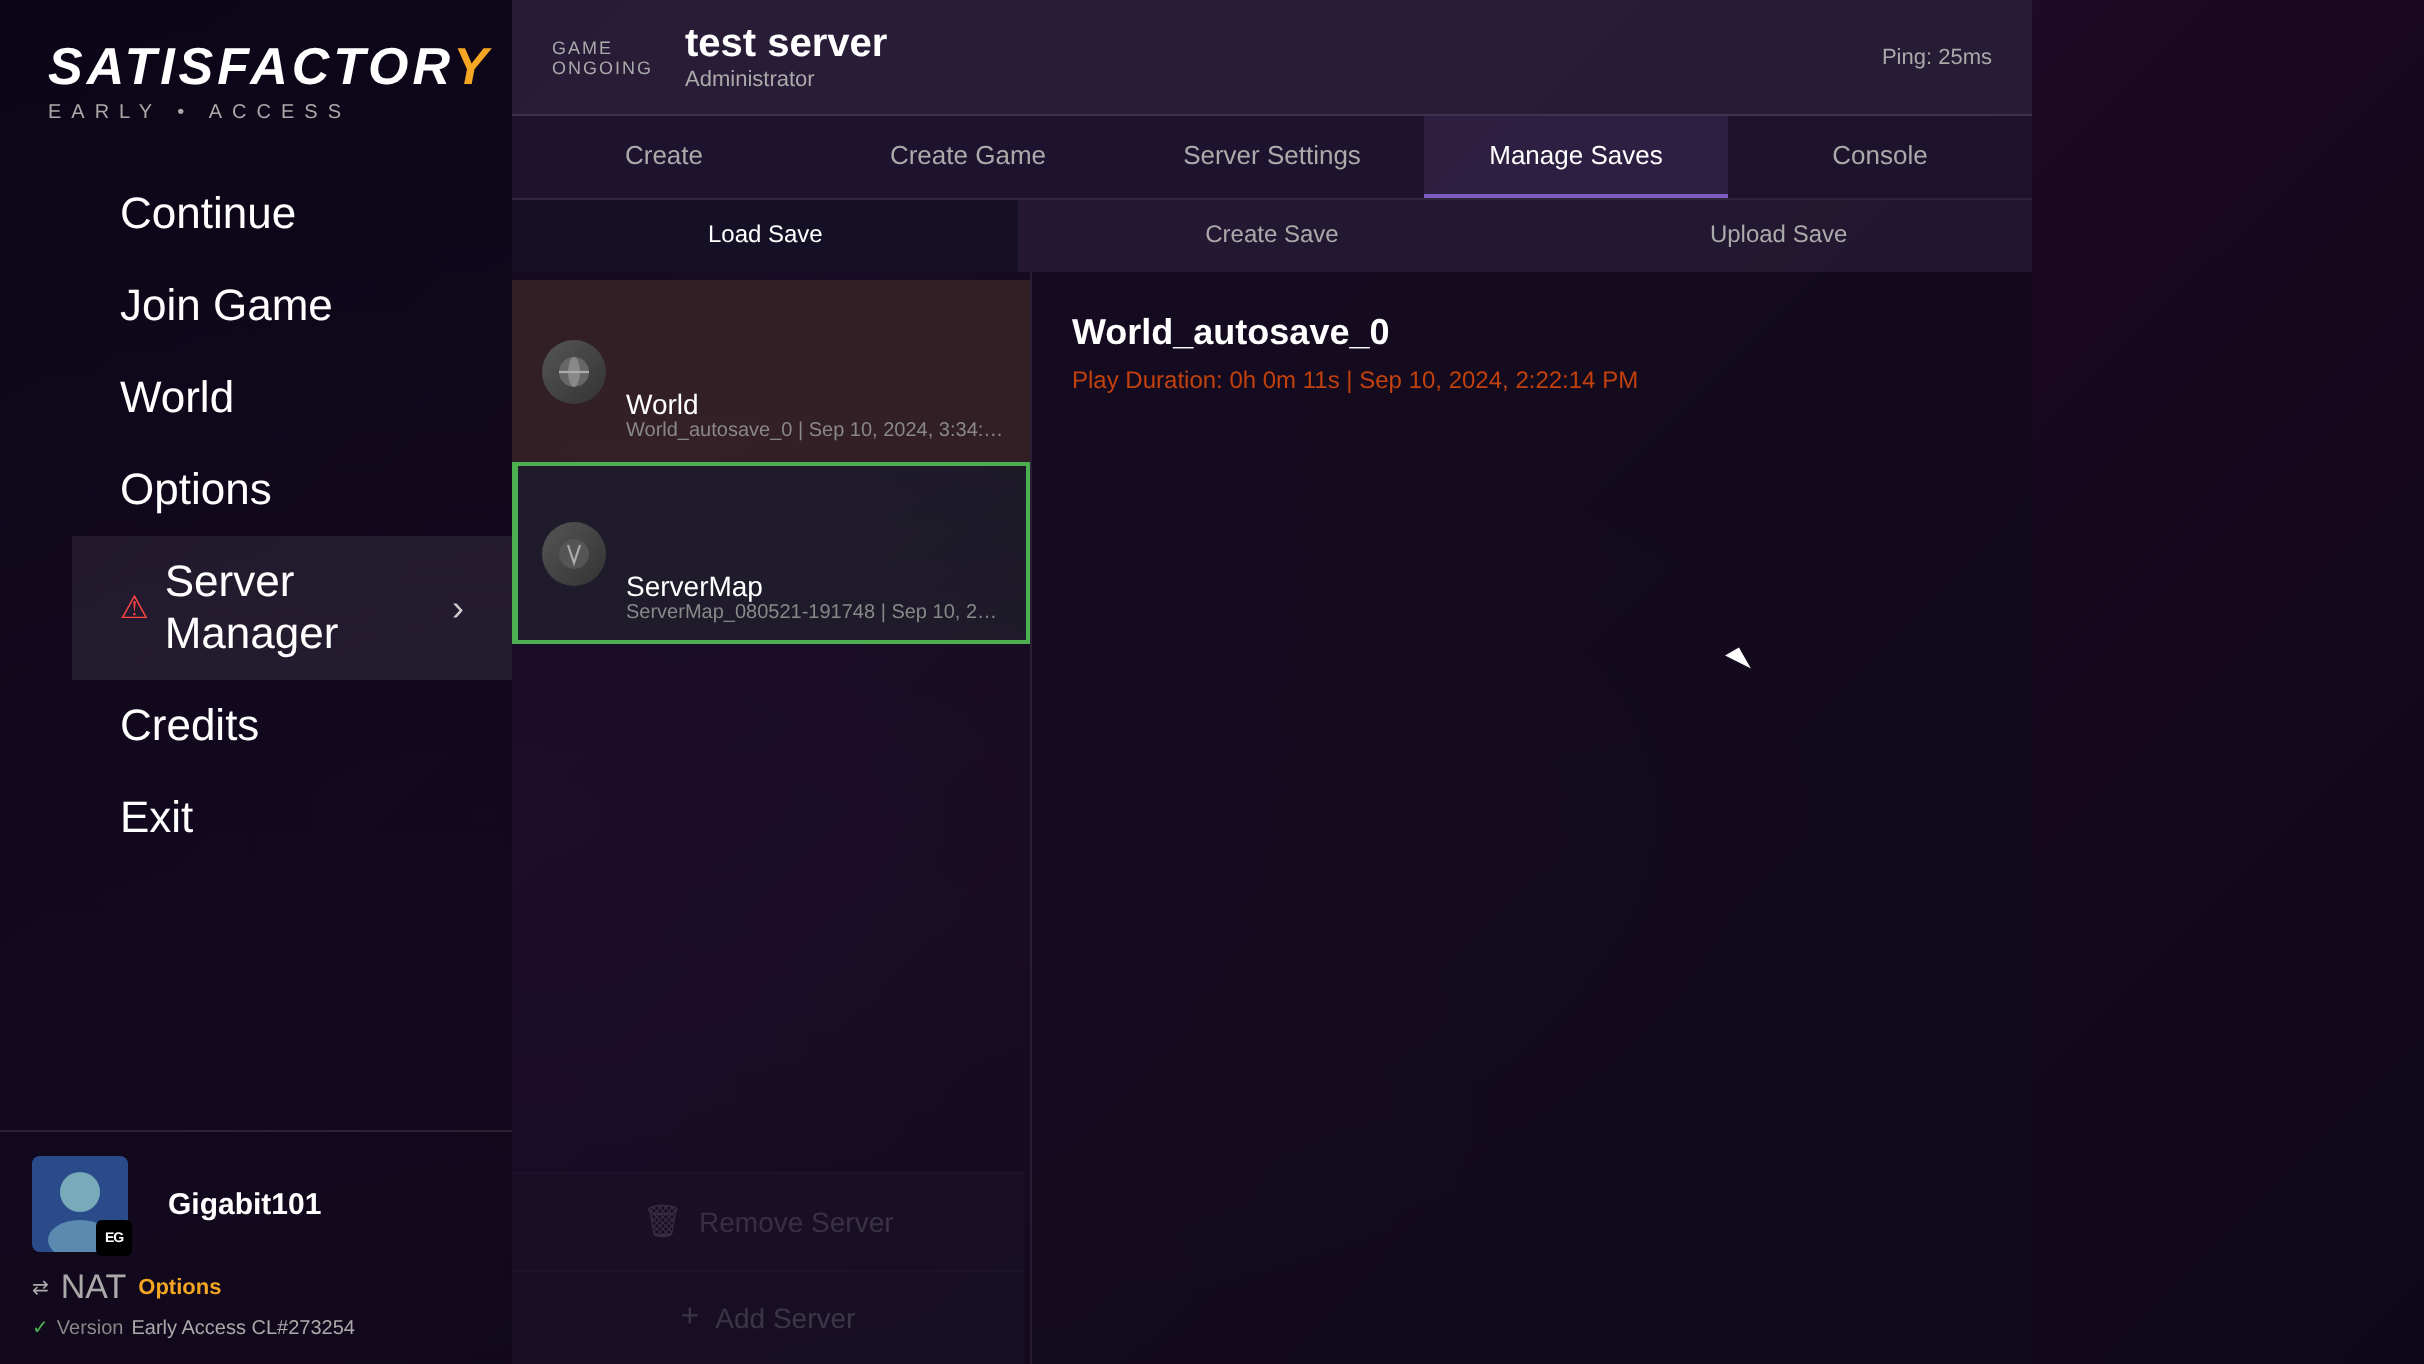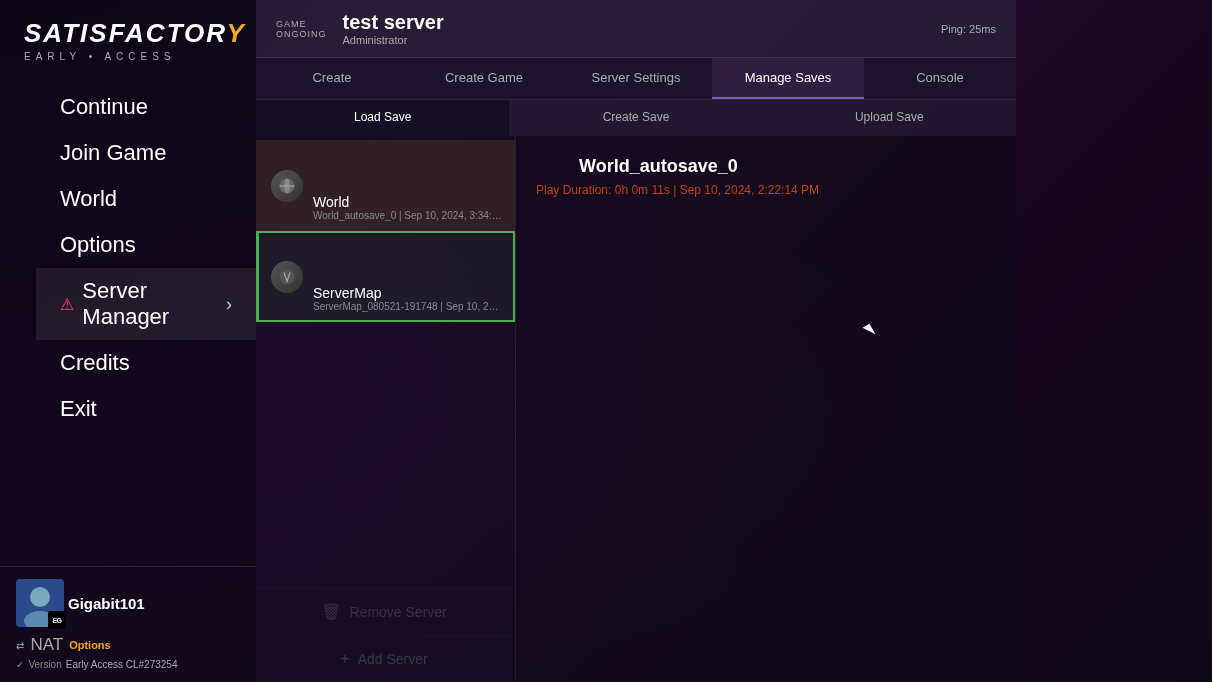--- a/index.html
+++ b/index.html
@@ -102,21 +102,21 @@
     }
 
     .sidebar-bottom {
       padding: 12px 16px;
       border-top: 1px solid rgba(255,255,255,0.1);
     }
 
     .user-info {
       display: flex;
       align-items: center;
-      gap: 4px;
+      gap: 20px;
       margin-bottom: 8px;
     }
 
     .avatar-container {
       position: relative;
       width: 48px;
       height: 48px;
     }
 
     .avatar {
@@ -380,21 +380,20 @@
       display: flex;
       flex-direction: column;
       background: rgba(20,12,32,0.6);
     }
 
     .save-detail-name {
       font-size: 18px;
       color: #fff;
       font-weight: 600;
       margin-bottom: 6px;
-      margin-left: 43px;
     }
 
     .save-detail-meta {
       font-size: 12px;
       color: #c2410c;
     }
 
     
     .bottom-buttons {
       position: absolute;

